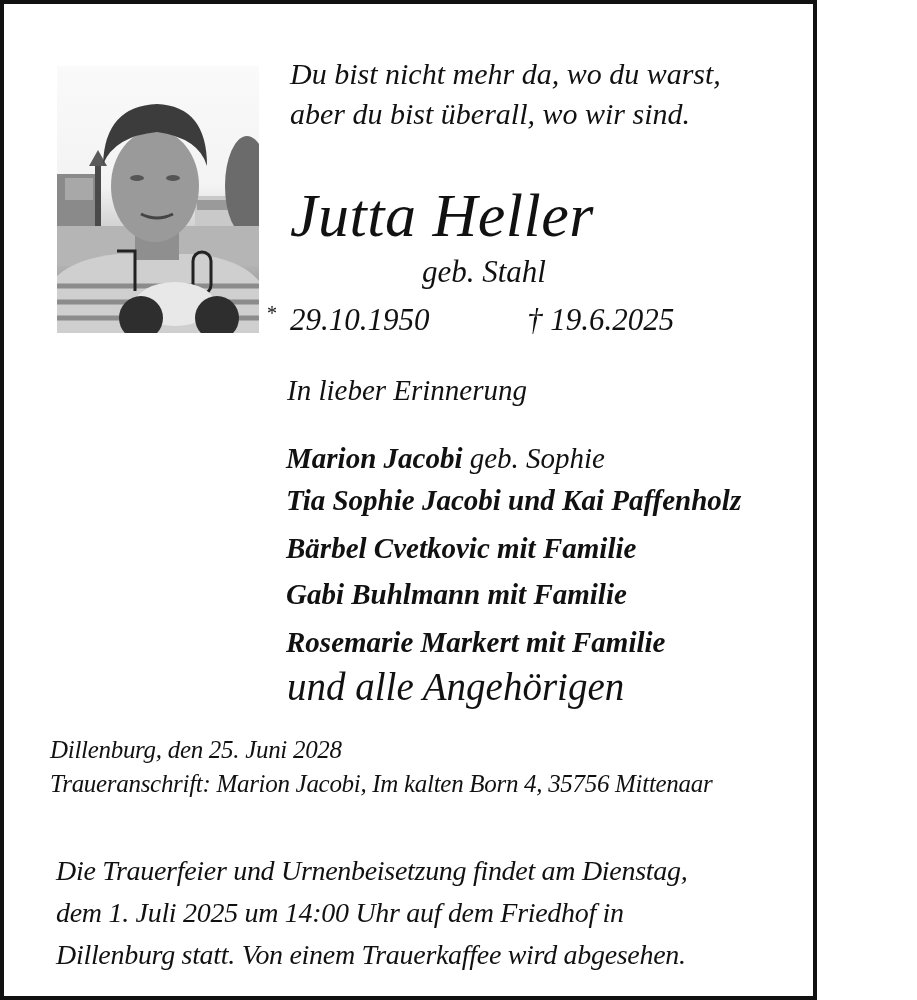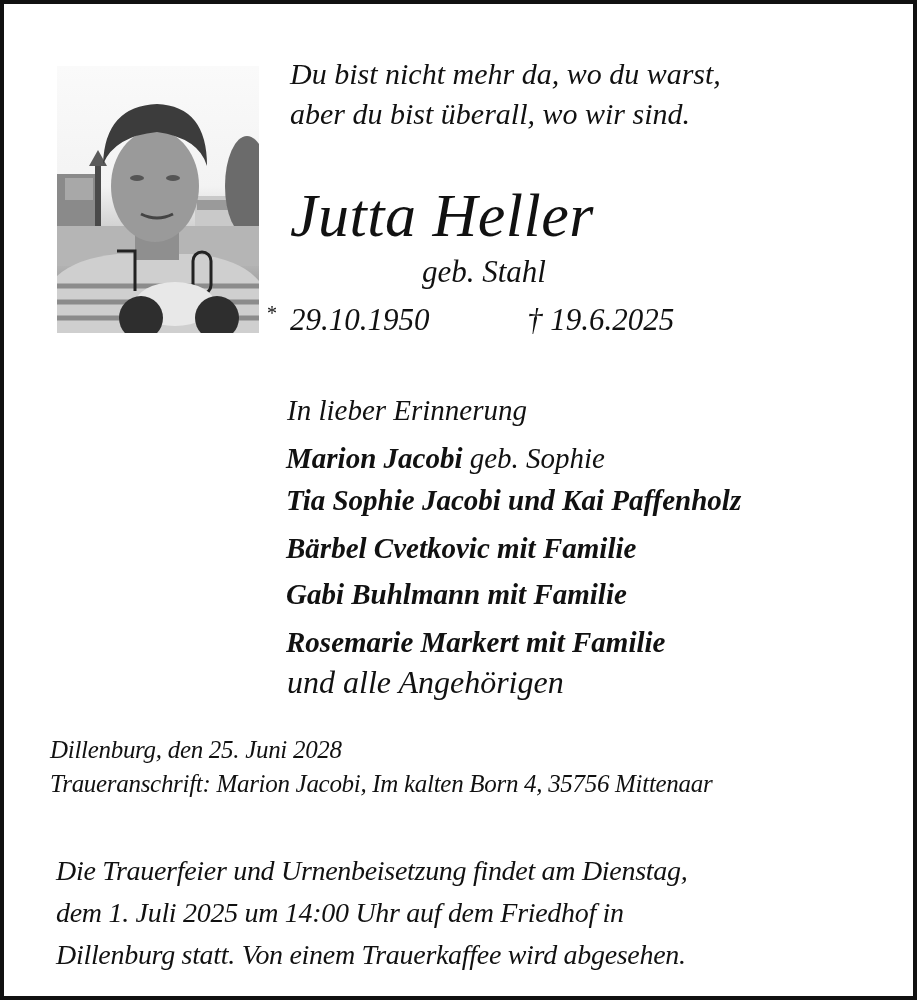--- a/index.html
+++ b/index.html
@@ -1,42 +1,42 @@
 <!DOCTYPE html>
 <html><head>
   <meta charset="utf-8">
   <style>
     html, body { margin: 0; padding: 0; background: #ffffff; }
     body { width: 917px; height: 1000px; position: relative; overflow: hidden; }
     .frame {
-      position: absolute; left: 0; top: 0; width: 917px; height: 1000px;
+      position: absolute; left: 0; top: 0; width: 817px; height: 1000px;
       box-sizing: border-box; border: 4px solid #111111; background: #ffffff;
     }
     .serif { font-family: "Liberation Serif", "DejaVu Serif", serif; color: #111111; }
     .abs { position: absolute; white-space: nowrap; }
 
     
     .photo {
       position: absolute; left: 53px; top: 62px; width: 202px; height: 267px;
       background: linear-gradient(180deg, #fafafa 0%, #f3f3f3 45%, #bdbdbd 70%, #7a7a7a 100%);
       overflow: hidden;
     }
     .photo svg { display: block; }
 
     .quote { left: 286px; top: 50px; font-size: 30px; font-style: italic; line-height: 40px; }
     .name { left: 286px; top: 176px; font-size: 62px; font-style: italic; font-weight: normal; letter-spacing: 0.5px; }
     .maiden { left: 382px; top: 250px; font-size: 31px; font-style: italic; margin-left: 36px; }
     .star { left: 263px; top: 298px; font-size: 20px; }
     .born { left: 286px; top: 298px; font-size: 31px; font-style: italic; }
     .died { left: 500px; top: 298px; font-size: 31px; font-style: italic; margin-left: 23px; }
 
-    .memory { left: 283px; top: 390px; font-size: 29px; font-style: italic; }
+    .memory { left: 283px; top: 370px; font-size: 29px; font-style: italic; }
     .mourner { left: 282px; font-size: 29px; font-style: italic; font-weight: bold; }
     .mourner .suffix { font-weight: normal; }
-    .allrel { left: 283px; top: 660px; font-size: 32px; font-style: italic; }
+    .allrel { left: 283px; top: 660px; font-size: 39px; font-style: italic; }
 
     .place { left: 46px; top: 732px; font-size: 25px; font-style: italic; letter-spacing: -0.3px; }
     .address { left: 46px; top: 766px; font-size: 25px; font-style: italic; letter-spacing: -0.3px; }
     .service { left: 52px; top: 846px; font-size: 28px; font-style: italic; line-height: 42px; letter-spacing: -0.3px; }
   </style>
 </head>
 <body>
 
 <div class="frame">
 

